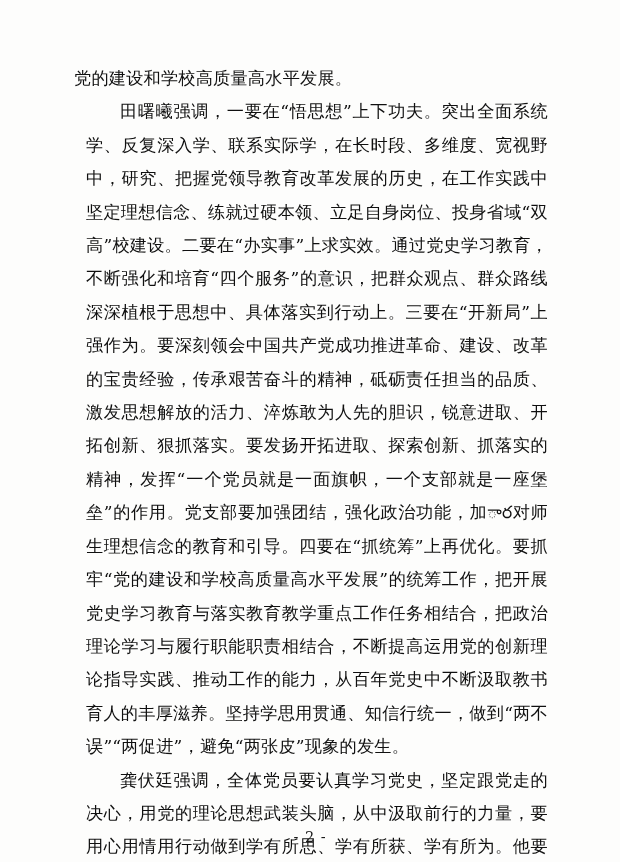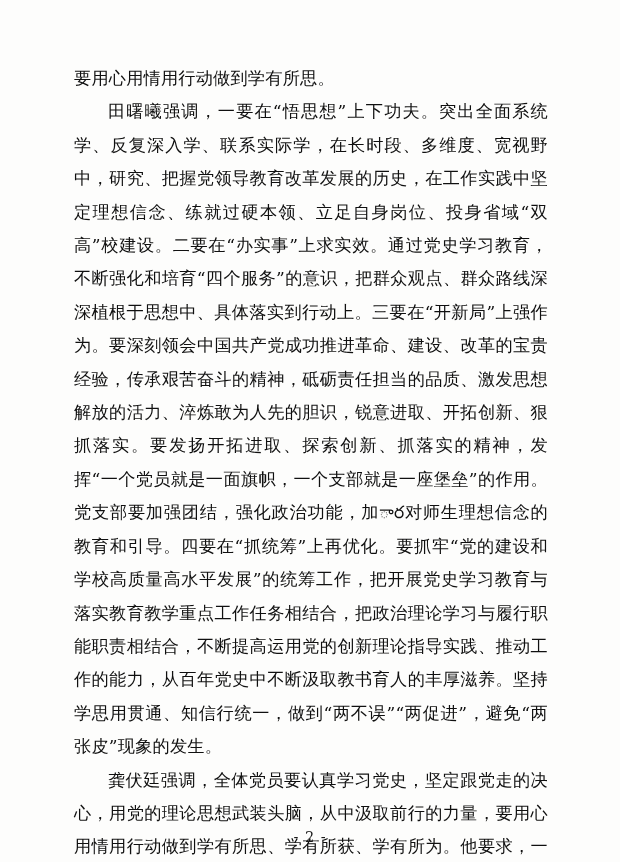--- a/index.html
+++ b/index.html
@@ -33,36 +33,37 @@
     text-align: justify;
     text-justify: inter-ideograph;
     letter-spacing: 0.2px;
     margin: 0 0 0 0;
     font-family: "DejaVu Serif", "Liberation Serif", serif;
     text-indent: 0;
     white-space: pre-wrap;
   }
   .para.indent {
     text-indent: 34px;
+    margin-left: 12px;
   }
   .page-number {
     position: absolute;
     left: 0;
     right: 0;
     bottom: 17px;
     text-align: center;
     font-size: 14.5px;
     color: #1a1a1a;
     font-family: "DejaVu Serif", "Liberation Serif", serif;
     letter-spacing: 1px;
   }
 </style>
 </head>
 <body>
 
 <div class="page">
   <div class="page-body">
-    <p class="para">要用心用情用行动做到学有所思。</p>
+    <p class="para">党的建设和学校高质量高水平发展。</p>
     <p class="para indent">田曙曦强调，一要在“悟思想”上下功夫。突出全面系统学、反复深入学、联系实际学，在长时段、多维度、宽视野中，研究、把握党领导教育改革发展的历史，在工作实践中坚定理想信念、练就过硬本领、立足自身岗位、投身省域“双高”校建设。二要在“办实事”上求实效。通过党史学习教育，不断强化和培育“四个服务”的意识，把群众观点、群众路线深深植根于思想中、具体落实到行动上。三要在“开新局”上强作为。要深刻领会中国共产党成功推进革命、建设、改革的宝贵经验，传承艰苦奋斗的精神，砥砺责任担当的品质、激发思想解放的活力、淬炼敢为人先的胆识，锐意进取、开拓创新、狠抓落实。要发扬开拓进取、探索创新、抓落实的精神，发挥“一个党员就是一面旗帜，一个支部就是一座堡垒”的作用。党支部要加强团结，强化政治功能，加ార对师生理想信念的教育和引导。四要在“抓统筹”上再优化。要抓牢“党的建设和学校高质量高水平发展”的统筹工作，把开展党史学习教育与落实教育教学重点工作任务相结合，把政治理论学习与履行职能职责相结合，不断提高运用党的创新理论指导实践、推动工作的能力，从百年党史中不断汲取教书育人的丰厚滋养。坚持学思用贯通、知信行统一，做到“两不误”“两促进”，避免“两张皮”现象的发生。</p>
     <p class="para indent">龚伏廷强调，全体党员要认真学习党史，坚定跟党走的决心，用党的理论思想武装头脑，从中汲取前行的力量，要用心用情用行动做到学有所思、学有所获、学有所为。他要求，一是感悟思想伟力，强化政治意识；二是勇于责任担当，全方位推动学校高质量发展。各支部党员要有强烈的责任意识和忧患意识，以实际</p>
   </div>
   <div class="page-number">- 2 -</div>
 </div>
 
 </body></html>

